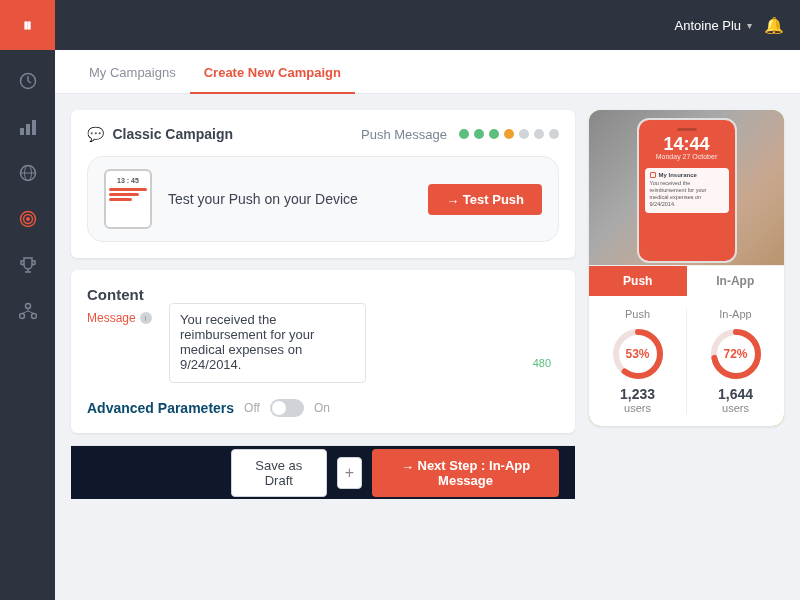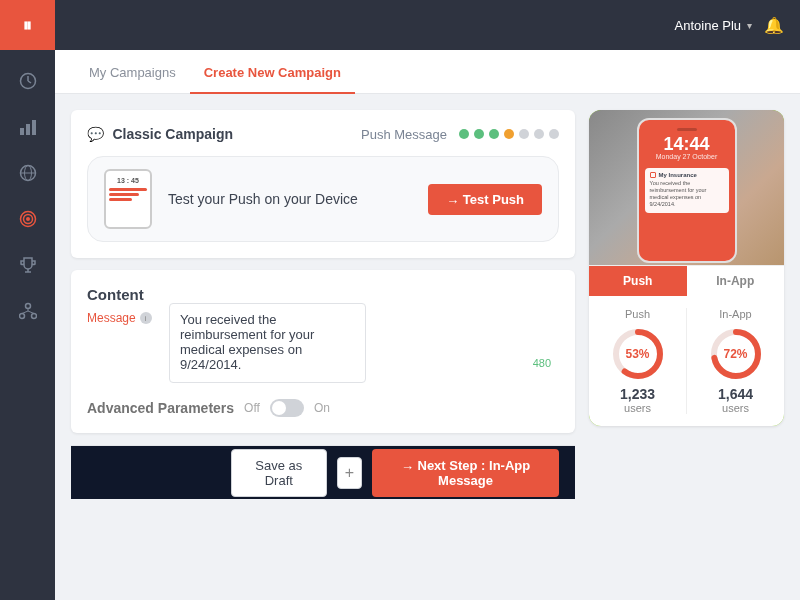--- a/index.html
+++ b/index.html
@@ -300,21 +300,21 @@
     
     .advanced-row {
       display: flex;
       align-items: center;
       gap: 10px;
       margin-top: 12px;
     }
     .advanced-label {
       font-size: 14px;
       font-weight: 700;
-      color: #737373;
+      color: #0c4a6e;
     }
     .toggle-off {
       font-size: 12px;
       color: #aaa;
     }
     .toggle-switch {
       width: 34px;
       height: 18px;
       background: #d0d3d8;
       border-radius: 9px;

